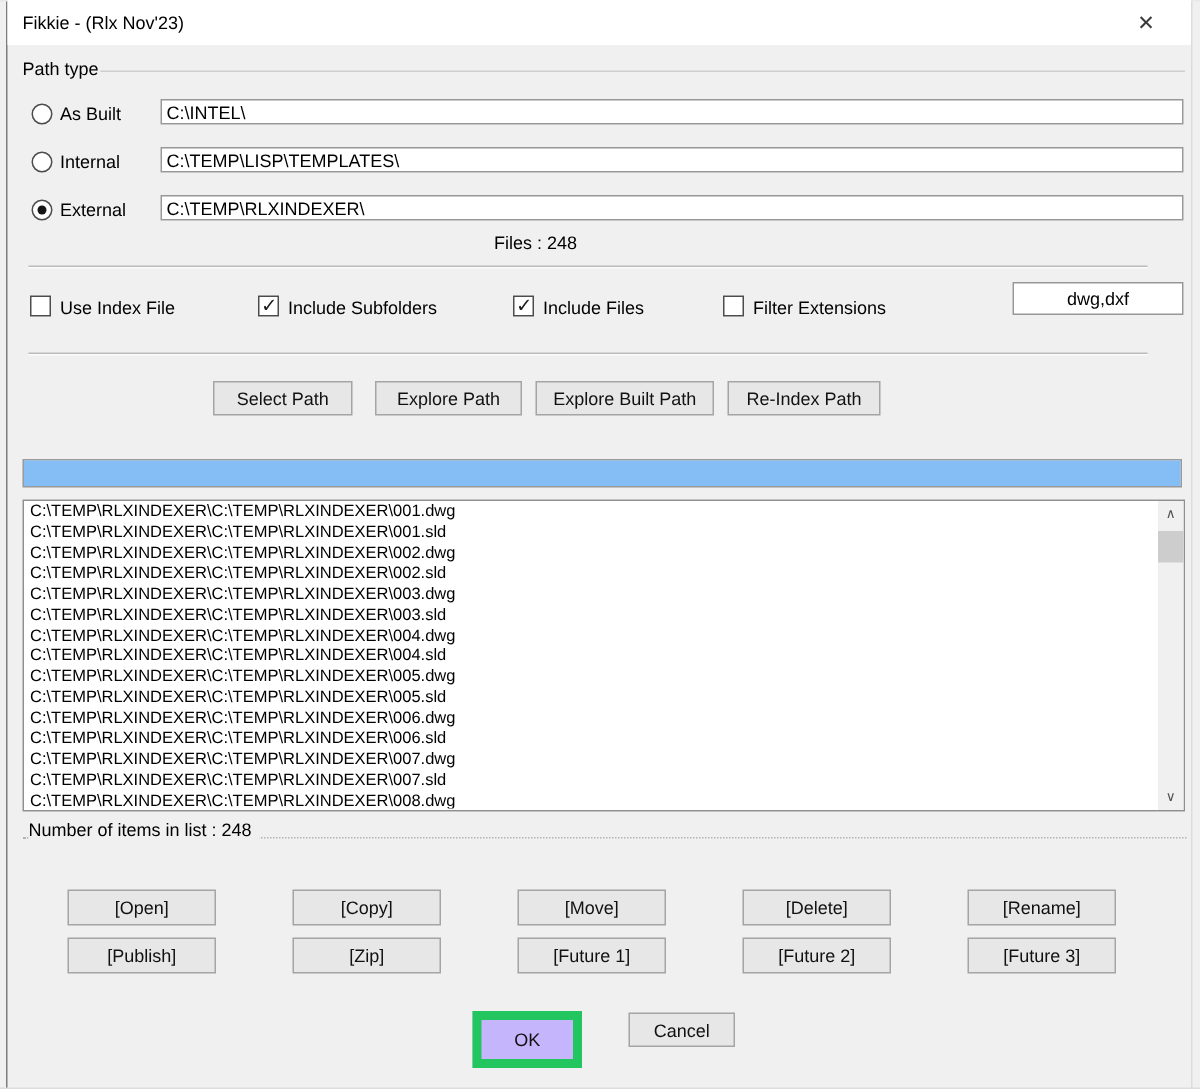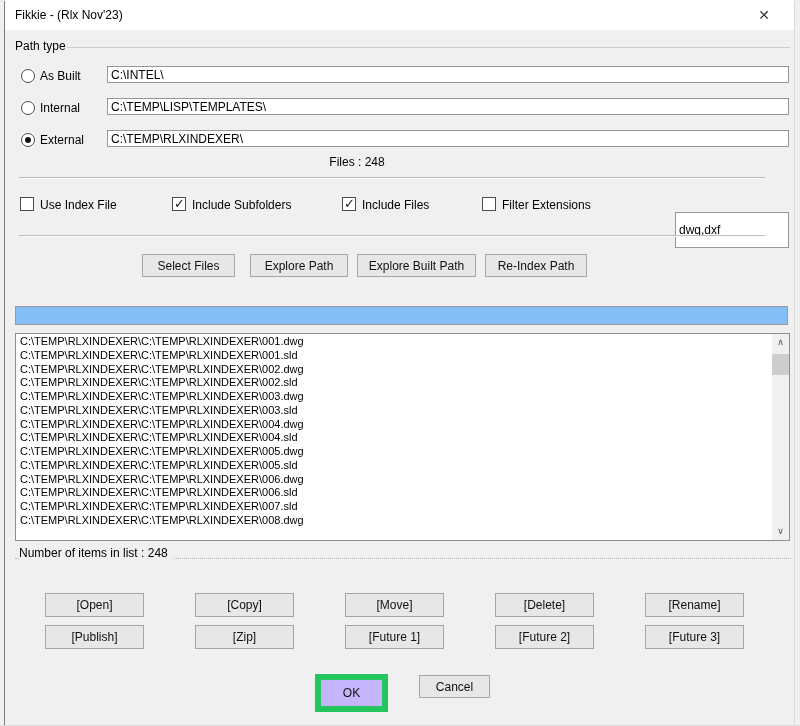--- a/index.html
+++ b/index.html
@@ -35,22 +35,22 @@
                 padding:0 3px; color:#000; }
 
   .files-count { position:absolute; left:107px; top:155px; width:500px; text-align:center; font-size:12px; color:#000; }
 
   .divider { position:absolute; left:19px; width:746px; height:1px; background:#bcbcbc; box-shadow:0 1px 0 #fbfbfb; }
 
   
   .checkbox { position:absolute; width:14px; height:14px; border:1px solid #4c4c4c; background:#fff; box-sizing:border-box; }
   .checkbox.checked::after { content:"✓"; position:absolute; left:1px; top:-2px; font-size:13px; color:#1a1a1a; }
   .check-label { position:absolute; font-size:12px; color:#000; white-space:nowrap; }
-  .ext-input { position:absolute; left:675px; top:212px; width:114px; height:36px; box-sizing:border-box;
-               border:1px solid #979797; background:#fff; font-family:inherit; font-size:12px; padding:0 3px; }
+  .ext-input { position:absolute; left:675px; top:188px; width:114px; height:22px; box-sizing:border-box;
+               border:1px solid #979797; background:#fff; font-family:inherit; font-size:12px; padding:0 3px;text-align:center; }
 
   
   .btn { position:absolute; box-sizing:border-box; height:23px; background:#e7e7e7; border:1px solid #a5a5a5;
          font-family:inherit; font-size:12px; color:#111; padding:0; cursor:default; }
   .pb1 { left:142px; top:254px; width:93px; }
   .pb2 { left:250px; top:254px; width:98px; }
   .pb3 { left:357px; top:254px; width:119px; }
   .pb4 { left:485px; top:254px; width:102px; }
 
   
@@ -130,21 +130,21 @@
   <span class="checkbox checked" style="left:342px; top:197px;"></span>
   <span class="check-label" style="left:362px; top:198px;">Include Files</span>
 
   <span class="checkbox" style="left:482px; top:197px;"></span>
   <span class="check-label" style="left:502px; top:198px;">Filter Extensions</span>
 
   <input class="ext-input" value="dwg,dxf" style="">
 
   <div class="divider" style="top:235px;"></div>
 
-  <button class="btn pb1">Select Files</button>
+  <button class="btn pb1">Select Path</button>
   <button class="btn pb2">Explore Path</button>
   <button class="btn pb3">Explore Built Path</button>
   <button class="btn pb4">Re-Index Path</button>
 
   <div class="progress">
     <div class="progress-fill"></div>
   </div>
 
   <div class="listbox">
     <div class="list-inner">
@@ -153,20 +153,21 @@
       <div class="list-item">C:\TEMP\RLXINDEXER\C:\TEMP\RLXINDEXER\002.dwg</div>
       <div class="list-item">C:\TEMP\RLXINDEXER\C:\TEMP\RLXINDEXER\002.sld</div>
       <div class="list-item">C:\TEMP\RLXINDEXER\C:\TEMP\RLXINDEXER\003.dwg</div>
       <div class="list-item">C:\TEMP\RLXINDEXER\C:\TEMP\RLXINDEXER\003.sld</div>
       <div class="list-item">C:\TEMP\RLXINDEXER\C:\TEMP\RLXINDEXER\004.dwg</div>
       <div class="list-item">C:\TEMP\RLXINDEXER\C:\TEMP\RLXINDEXER\004.sld</div>
       <div class="list-item">C:\TEMP\RLXINDEXER\C:\TEMP\RLXINDEXER\005.dwg</div>
       <div class="list-item">C:\TEMP\RLXINDEXER\C:\TEMP\RLXINDEXER\005.sld</div>
       <div class="list-item">C:\TEMP\RLXINDEXER\C:\TEMP\RLXINDEXER\006.dwg</div>
       <div class="list-item">C:\TEMP\RLXINDEXER\C:\TEMP\RLXINDEXER\006.sld</div>
+      <div class="list-item">C:\TEMP\RLXINDEXER\C:\TEMP\RLXINDEXER\007.dwg</div>
       <div class="list-item">C:\TEMP\RLXINDEXER\C:\TEMP\RLXINDEXER\007.sld</div>
       <div class="list-item">C:\TEMP\RLXINDEXER\C:\TEMP\RLXINDEXER\008.dwg</div>
     </div>
     <div class="scrollbar">
       <div class="sb-btn sb-up">∧</div>
       <div class="sb-thumb"></div>
       <div class="sb-btn sb-down">∨</div>
     </div>
   </div>
 

